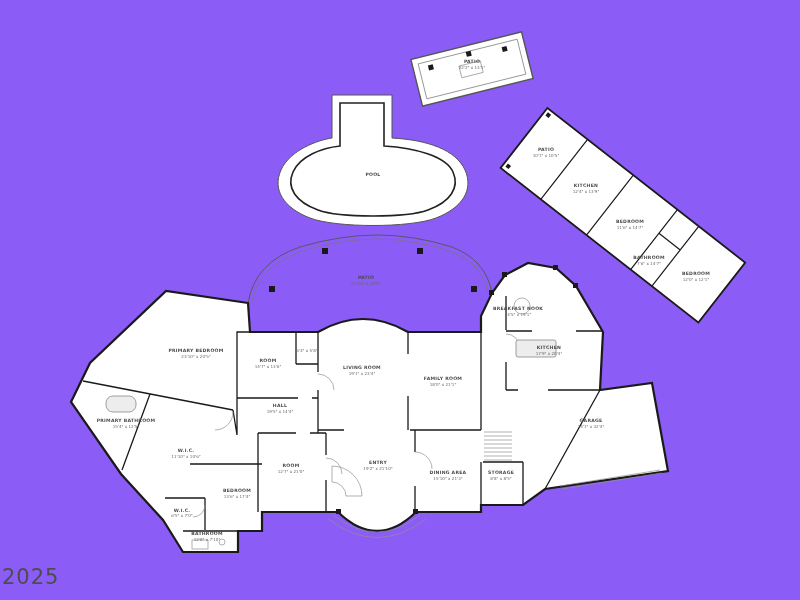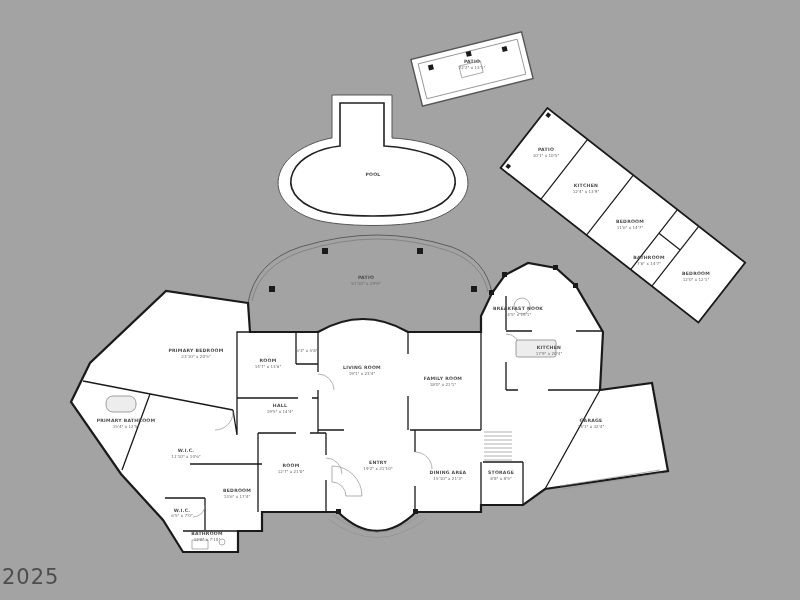--- a/index.html
+++ b/index.html
@@ -1,16 +1,16 @@
 <!DOCTYPE html>
 <html style="--wall: #1a1a1a; --detail: #909090; --label: #4a4a4a;"><head>
 <meta charset="utf-8">
 <style>
   html,body{margin:0;padding:0;background:#fff;width:800px;height:600px;overflow:hidden}
-  .stage{position:relative;width:800px;height:600px;background:#a3a3a3}
+  .stage{position:relative;width:800px;height:600px;background:#8b5cf6}
   svg{display:block}
   text{font-family:"DejaVu Sans",sans-serif;text-anchor:middle;fill:var(--label,#4a4a4a)}
   .rn{font-size:4.6px;font-weight:600;letter-spacing:.25px}
   .rd{font-size:4.1px;fill:#6a6a6a}
   .w-ext{fill:#fff;stroke:var(--wall,#1a1a1a);stroke-width:2.2;stroke-linejoin:miter}
   .w-int{fill:none;stroke:var(--wall,#1a1a1a);stroke-width:1.3}
   .edge{fill:#fff;stroke:#555;stroke-width:1}
   .edge2{fill:none;stroke:#777;stroke-width:.7}
   .pool-wall{fill:#fff;stroke:#222;stroke-width:1.6}
   .thin{fill:none;stroke:var(--detail,#909090);stroke-width:.7}

